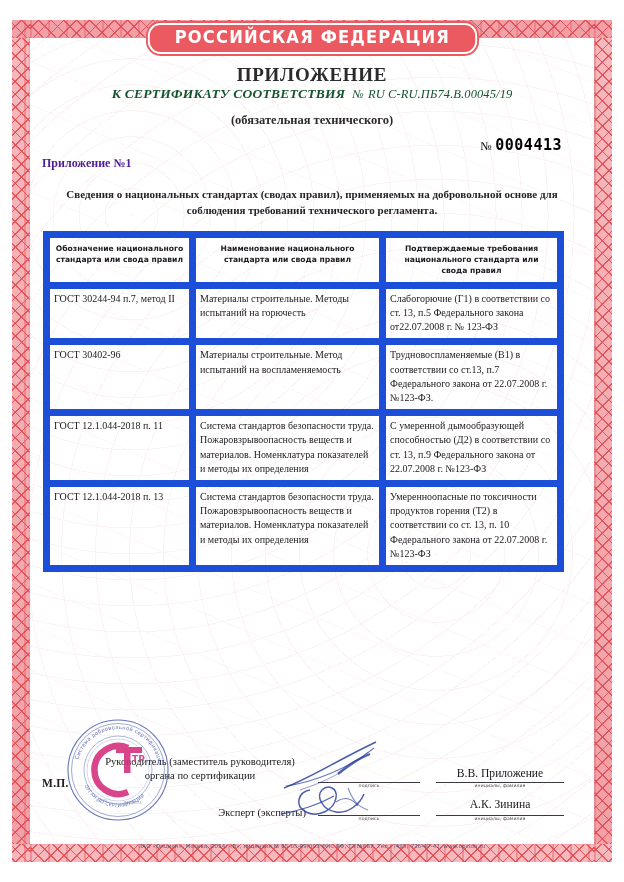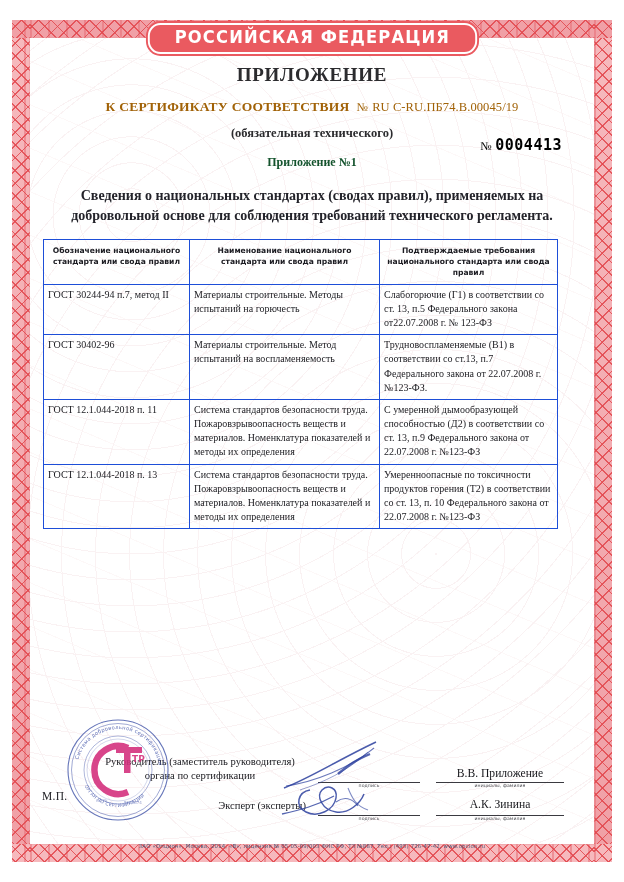--- a/index.html
+++ b/index.html
@@ -102,51 +102,52 @@
   }
   .doc-title {
     text-align: center;
     font-size: 19px;
     font-weight: bold;
     letter-spacing: .7px;
     color: #2b2b2e;
     margin-top: 6px;
   }
   .cert-line {
-    margin-top: 13px;
+    margin-top: 0;
     text-align: center;
     font-size: 13.5px;
     font-weight: bold;
     letter-spacing: .25px;
-    color: #a16207;
+    color: #14532d;
     white-space: nowrap;
+    font-style: italic;
   }
   .cert-line .numsign {
     font-weight: normal;
     font-size: 12px;
     margin: 0 4px 0 7px;
   }
   .cert-line .cert-no {
     font-weight: normal;
     font-size: 12.5px;
     letter-spacing: .1px;
   }
   .subtitle-paren {
     margin-top: 11px;
     text-align: center;
     font-size: 12.5px;
     font-weight: bold;
     color: #2b2b2e;
   }
   .annex-label {
-    margin-top: 14px;
-    text-align: center;
+    margin-top: 28px;
+    text-align: left;
     font-size: 12px;
     font-weight: bold;
-    color: #14532d;
+    color: #4c1d95;
   }
 
   .blank-no {
     position: absolute;
     right: 20px;
     top: 78px;
     color: #000000;
     font-family: "DejaVu Sans Mono", monospace;
     font-weight: bold;
     font-size: 15px;
@@ -156,38 +157,38 @@
   .blank-no .nsign {
     font-family: "Liberation Serif", serif;
     font-size: 12px;
     font-weight: normal;
     margin-right: 3px;
   }
 
   .lead-text {
     margin-top: 16px;
     text-align: center;
-    font-size: 14px;
+    font-size: 11px;
     font-weight: bold;
     line-height: 1.45;
     color: #23232a;
     padding: 0 6px;
   }
 
   
   table.std-table {
     margin-top: 12px;
     width: 514px;
     margin-left: 1px;
     border-collapse: collapse;
     table-layout: fixed;
   }
   table.std-table th,
   table.std-table td {
-    border: 1px solid #1d4ed8;
+    border: 7px solid #1d4ed8;
     vertical-align: top;
     padding: 3px 4px 4px 4px;
   }
   table.std-table th {
     font-family: "DejaVu Sans", sans-serif;
     font-size: 7.6px;
     font-weight: bold;
     text-align: center;
     line-height: 1.45;
     color: #1c1c22;
@@ -229,23 +230,23 @@
   }
   .sig-role.expert {
     top: 24px;
     left: 52px;
     width: 212px;
     text-align: right;
   }
   .mp {
     position: absolute;
     left: 0;
-    top: 35px;
+    top: 22px;
     font-size: 11.5px;
-    font-weight: normal;
+    font-weight: bold;
     letter-spacing: .3px;
   }
   .sig-line {
     position: absolute;
     border-bottom: 1px solid #3a3a40;
     height: 0;
   }
   .cap {
     position: absolute;
     font-family: "DejaVu Sans", sans-serif;
@@ -400,21 +401,21 @@
         <span>органа по сертификации</span>
       </div>
       <div class="sig-line" style="left:276px; top:27px; width:102px;"></div>
       <div class="cap" style="left:276px; top:28px; width:102px;">подпись</div>
       <div class="sig-name" style="left:398px; top:12px;">В.В. Приложение</div>
       <div class="sig-line" style="left:394px; top:27px; width:128px;"></div>
       <div class="cap" style="left:394px; top:28px; width:128px;">инициалы, фамилия</div>
     </div>
 
     <div class="sig-row">
-      <div class="sig-role expert" style="top:6px;text-align:right;">Эксперт (эксперты)</div>
+      <div class="sig-role expert" style="top:13px;text-align:right;">Эксперт (эксперты)</div>
       <div class="sig-line" style="left:276px; top:22px; width:102px;"></div>
       <div class="cap" style="left:276px; top:23px; width:102px;">подпись</div>
       <div class="sig-name" style="left:398px; top:5px;">А.К. Зинина</div>
       <div class="sig-line" style="left:394px; top:22px; width:128px;"></div>
       <div class="cap" style="left:394px; top:23px; width:128px;">инициалы, фамилия</div>
     </div>
   </div>
 
   <svg class="ink" style="left:280px; top:738px;" width="130" height="60" viewBox="0 0 130 60">
     <path d="M4 50 C30 40 58 22 96 4" fill="none" stroke="#2b3f9e" stroke-width="1.6" opacity=".85"></path>

